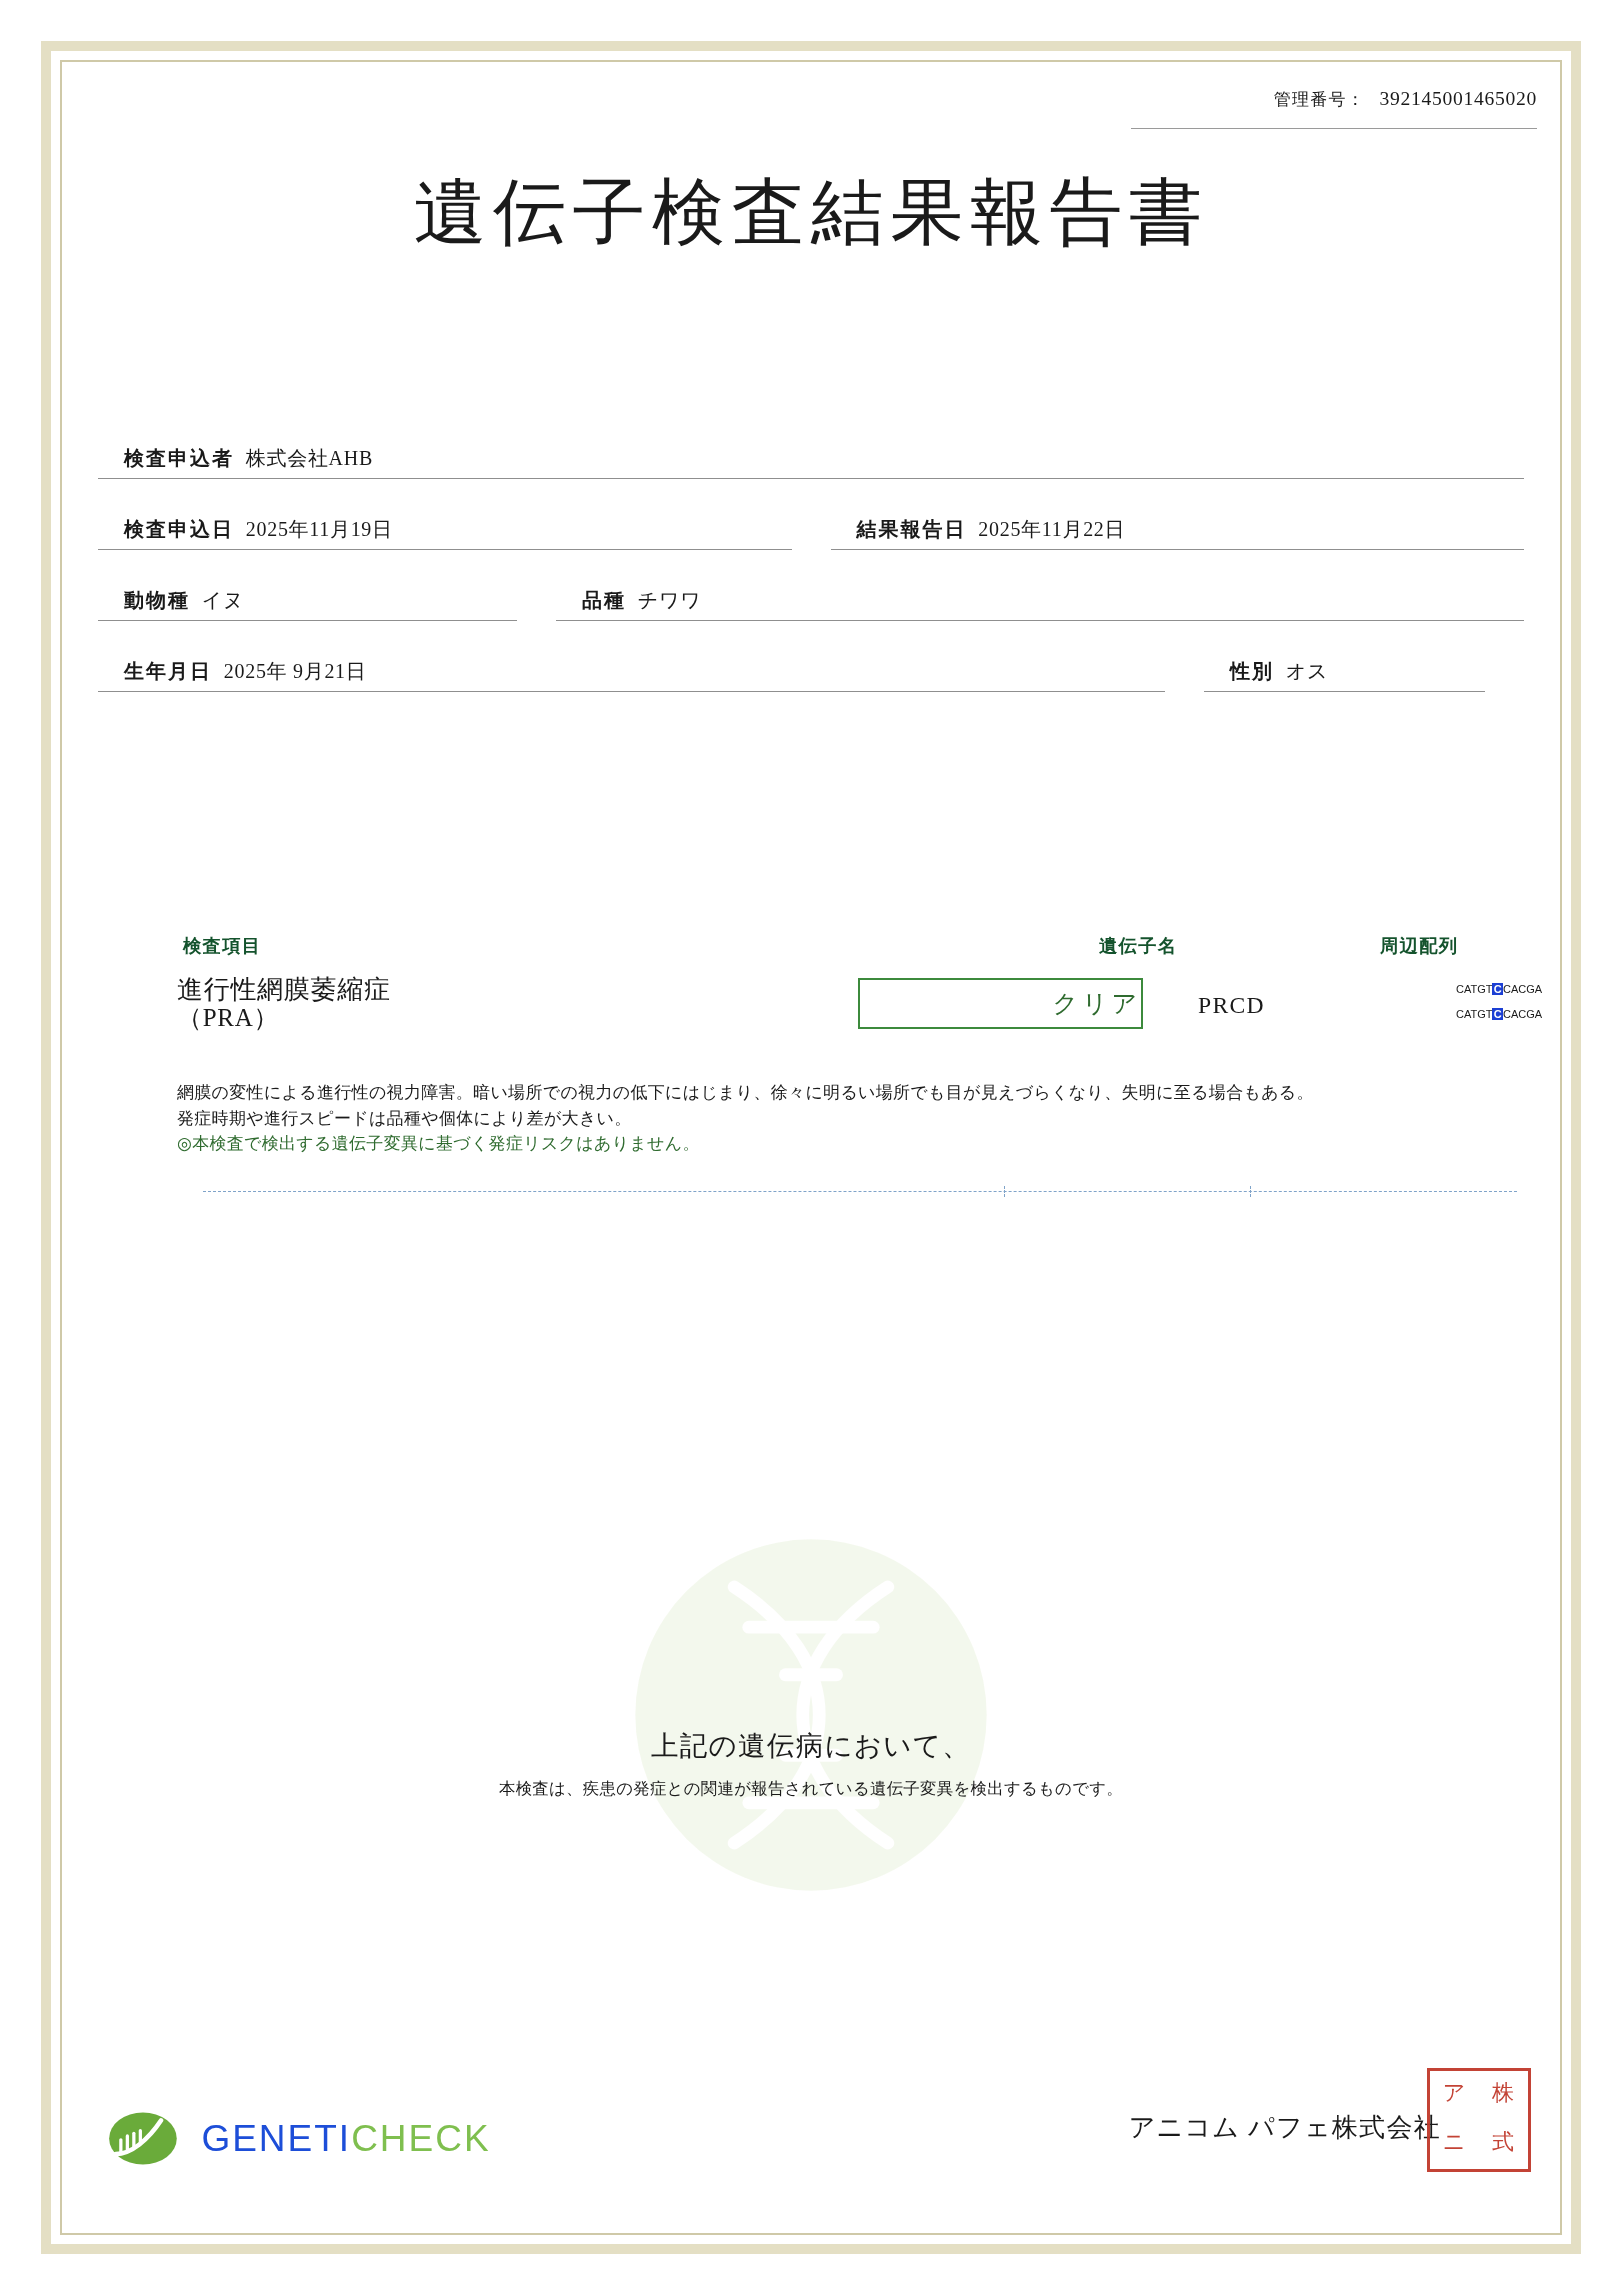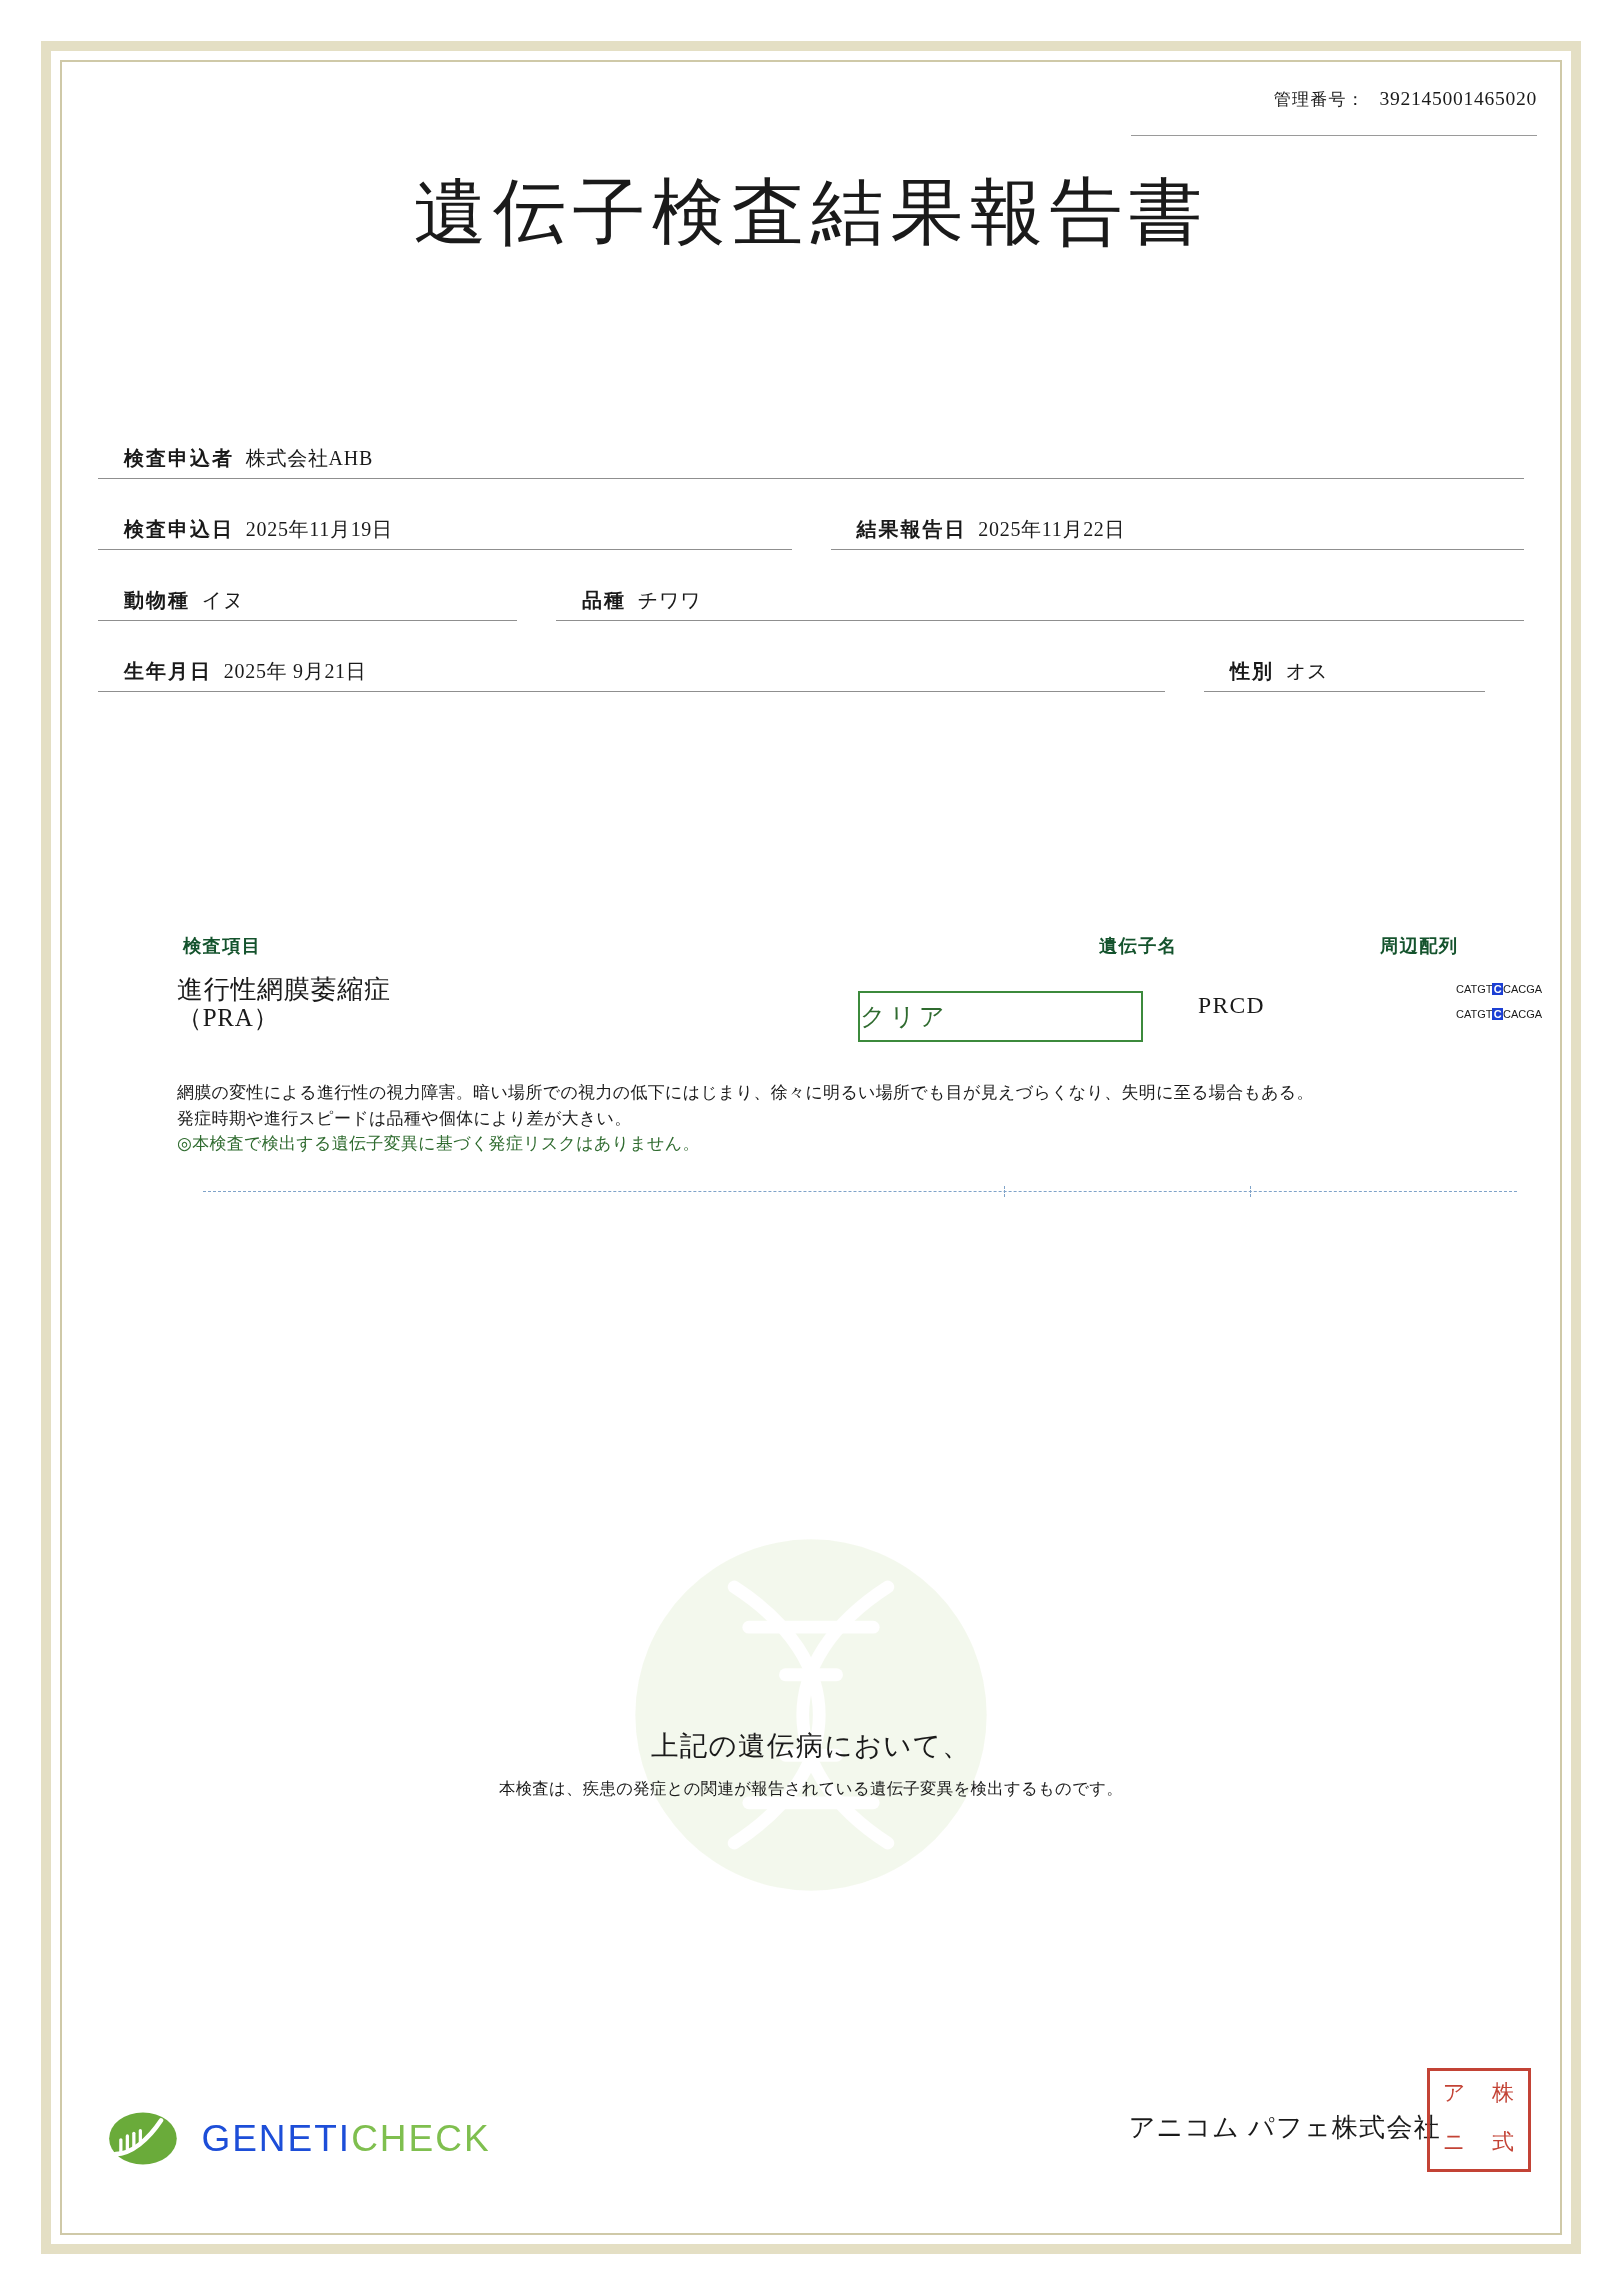--- a/index.html
+++ b/index.html
@@ -45,21 +45,21 @@
   }
 
   
   .ctrl-row {
     position: absolute;
     right: 0;
     top: 9.2px;
     width: 406px;
     text-align: right;
     border-bottom: 1.3px solid #9a9a9a;
-    padding-bottom: 24px;
+    padding-bottom: 17px;
   }
   .ctrl-label {
     font-size: 17px;
     letter-spacing: 1.3px;
   }
   .ctrl-value {
     font-size: 19.6px;
     letter-spacing: 0.7px;
     margin-left: 11.8px;
   }
@@ -152,27 +152,27 @@
     top: 0;
     font-size: 26px;
     line-height: 1.12;
     letter-spacing: 0.7px;
   }
   .disease-name .sub { font-size: 25px; }
 
   .clear-box {
     position: absolute;
     left: 681px;
-    top: 16px;
+    top: 3px;
     width: 281px;
     height: 47px;
     border: 2px solid #3c8a3c;
     display: flex;
     align-items: center;
-    justify-content: flex-start;
+    justify-content: flex-end;
     background: #ffffff;
   }
   .clear-box span {
     font-size: 25px;
     color: #2f6b2f;
     letter-spacing: 3.9px;
   }
 
   .gene-name {
     position: absolute;

